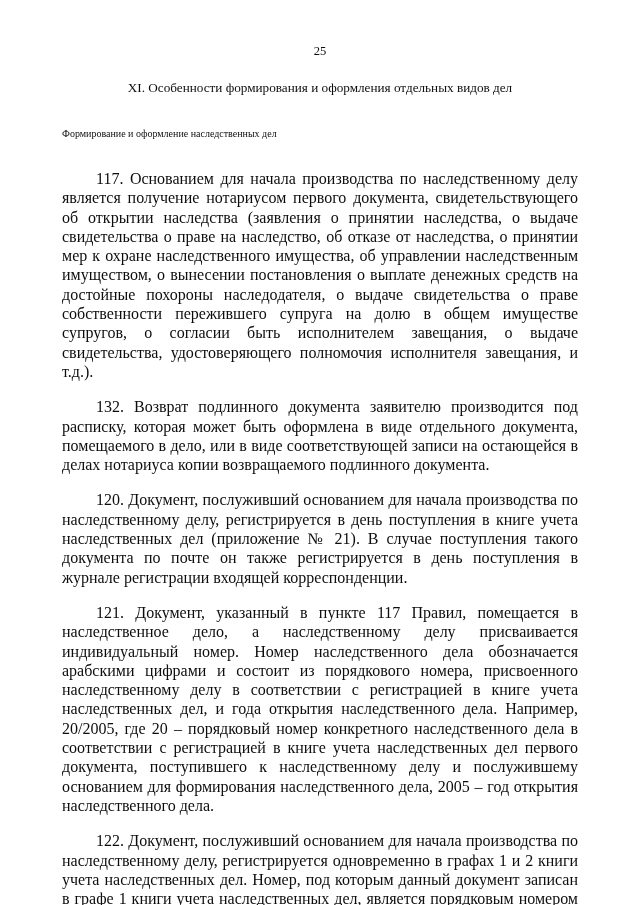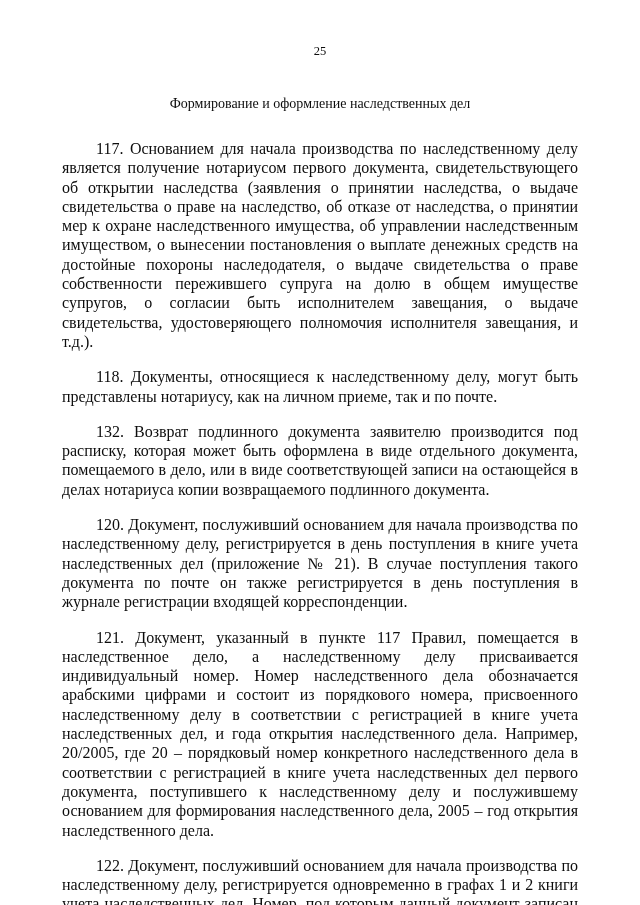--- a/index.html
+++ b/index.html
@@ -33,24 +33,24 @@
     width: 516px;
   }
   .chapter-title {
     text-align: center;
     font-size: 13.2px;
     line-height: 19px;
     margin: 0 auto;
     width: 400px;
   }
   .section-title {
-    text-align: center;
-    font-size: 14px;
+    text-align: left;
+    font-size: 10px;
     line-height: 19px;
-    margin-top: 16px;
+    margin-top: 27px;
   }
   .para {
     text-align: justify;
     text-justify: inter-word;
     font-size: 16px;
     line-height: 19.3px;
     margin-top: 10px;
     text-indent: 34px;
     hyphens: none;
   }
@@ -66,26 +66,26 @@
 </style>
 </head>
 <body>
 
 <div class="page">
 
   <div class="page-number">25</div>
 
   <div class="content">
 
+    <div class="chapter-title">XI. Особенности формирования и оформления отдельных видов дел</div>
 
     <div class="section-title">Формирование и оформление наследственных дел</div>
 
     <div class="body-block">
       <p class="para">117. Основанием для начала производства по наследственному делу является получение нотариусом первого документа, свидетельствующего об открытии наследства (заявления о принятии наследства, о выдаче свидетельства о праве на наследство, об отказе от наследства, о принятии мер к охране наследственного имущества, об управлении наследственным имуществом, о вынесении постановления о выплате денежных средств на достойные похороны наследодателя, о выдаче свидетельства о праве собственности пережившего супруга на долю в общем имуществе супругов, о согласии быть исполнителем завещания, о выдаче свидетельства, удостоверяющего полномочия исполнителя завещания, и т.д.).</p>
-      <p class="para tight">118. Документы, относящиеся к наследственному делу, могут быть представлены нотариусу, как на личном приеме, так и по почте.</p>
       <p class="para tight">132. Возврат подлинного документа заявителю производится под расписку, которая может быть оформлена в виде отдельного документа, помещаемого в дело, или в виде соответствующей записи на остающейся в делах нотариуса копии возвращаемого подлинного документа.</p>
       <p class="para">120. Документ, послуживший основанием для начала производства по наследственному делу, регистрируется в день поступления в книге учета наследственных дел (приложение № 21). В случае поступления такого документа по почте он также регистрируется в день поступления в журнале регистрации входящей корреспонденции.</p>
       <p class="para">121. Документ, указанный в пункте 117 Правил, помещается в наследственное дело, а наследственному делу присваивается индивидуальный номер. Номер наследственного дела обозначается арабскими цифрами и состоит из порядкового номера, присвоенного наследственному делу в соответствии с регистрацией в книге учета наследственных дел, и года открытия наследственного дела. Например, 20/2005, где 20 – порядковый номер конкретного наследственного дела в соответствии с регистрацией в книге учета наследственных дел первого документа, поступившего к наследственному делу и послужившему основанием для формирования наследственного дела, 2005 – год открытия наследственного дела.</p>
       <p class="para tight">122. Документ, послуживший основанием для начала производства по наследственному делу, регистрируется одновременно в графах 1 и 2 книги учета наследственных дел. Номер, под которым данный документ записан в графе 1 книги учета наследственных дел, является порядковым номером регистрируемого документа, номер, под которым документ записан в графе 2 книги учета наследственных дел, является порядковым номером наследственного дела.</p>
       <p class="para tight">123. После присвоения наследственному делу порядкового номера дело регистрируется в Алфавитной книге учета наследственных дел (приложение № 22).</p>
 
     </div>
 
   </div>
 </div>

